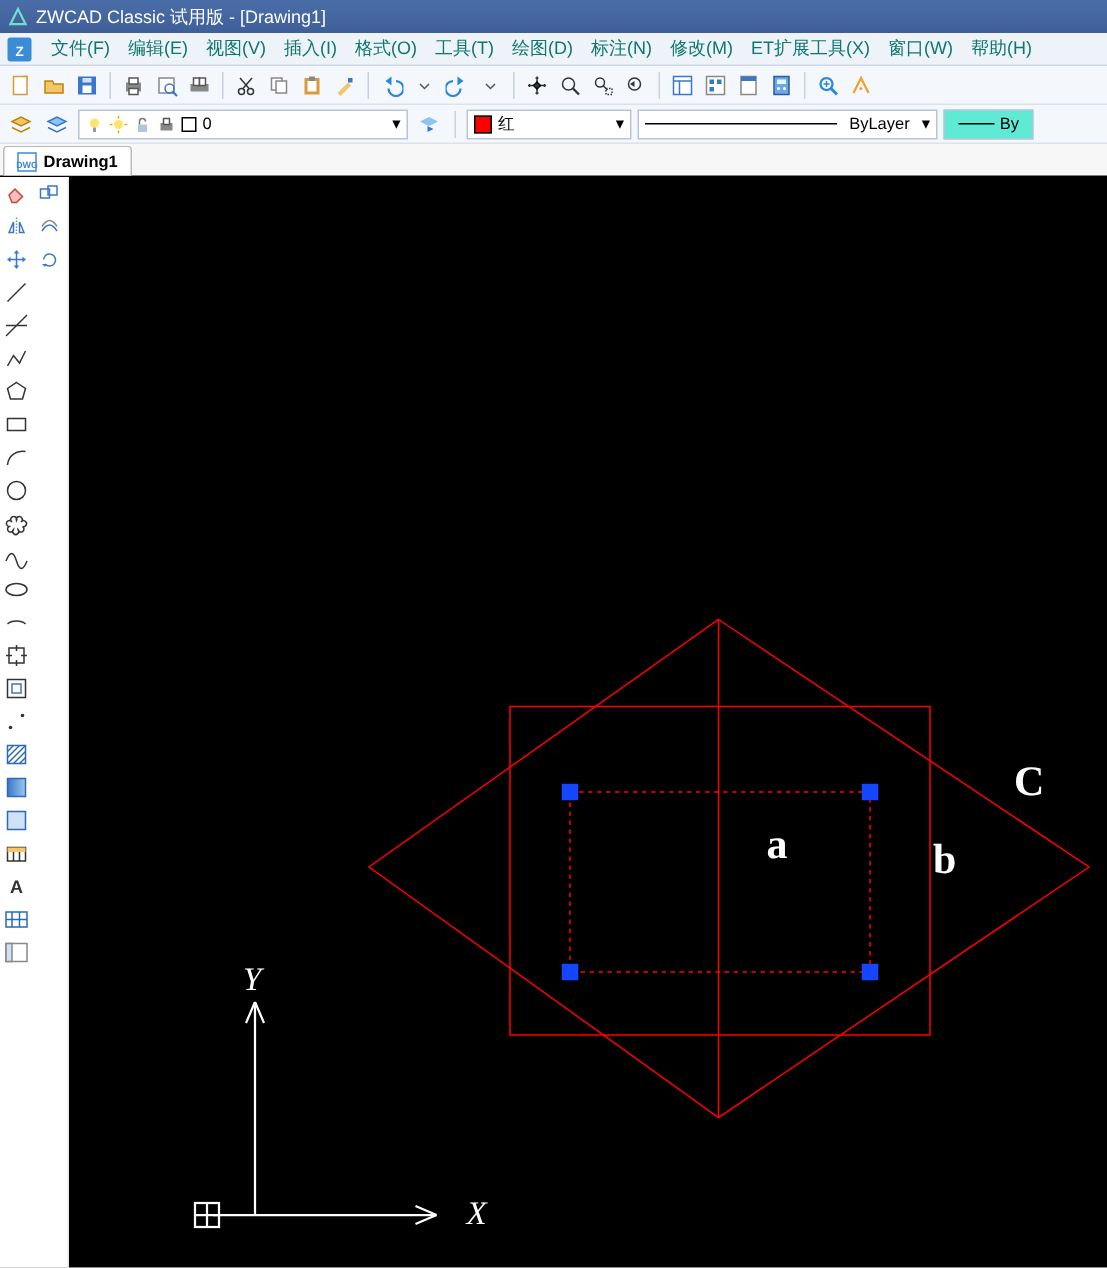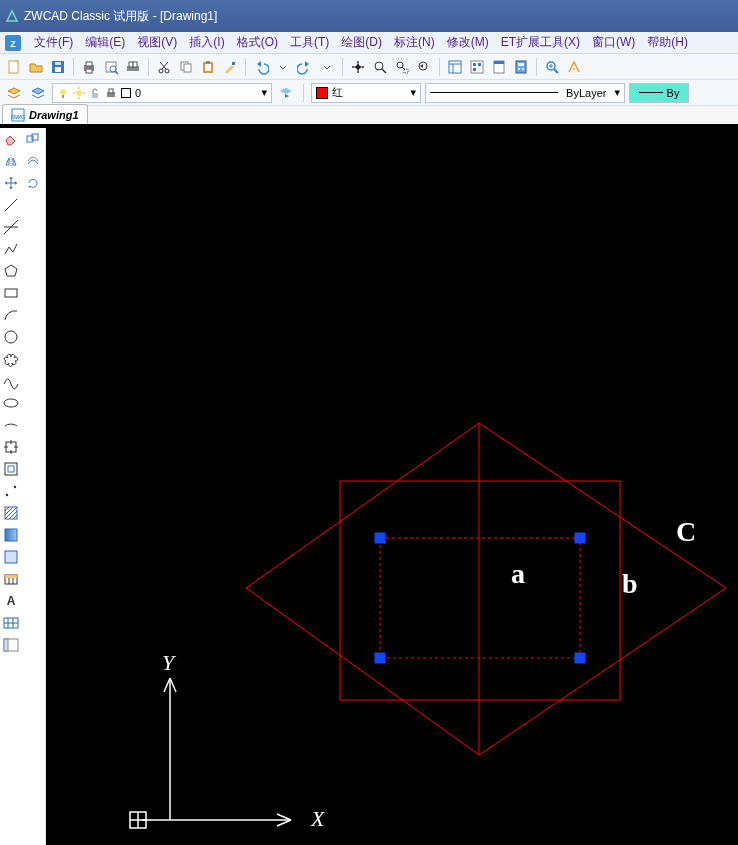--- a/index.html
+++ b/index.html
@@ -1,36 +1,36 @@
 <!DOCTYPE html>
 <html><head>
 <meta charset="utf-8">
 <style>
   * { box-sizing: border-box; margin: 0; padding: 0; }
   html, body { width: 738px; height: 845px; font-family: "Microsoft YaHei", "SimSun", Arial, sans-serif; font-size: 12px; overflow: hidden; background:#fff; }
   
   .titlebar {
-    height: 32px;
+    height: 22px;
     background: linear-gradient(#4a6ea9, #3f5e98);
     color: #fff;
     display: flex; align-items: center;
     padding: 0 4px;
   }
   .titlebar .logo { width: 16px; height: 16px; margin-right: 4px; display:flex; align-items:center; justify-content:center;}
   .titlebar .title { font-size: 12px; }
   
   .menubar {
     height: 22px;
     background: #eef3fa;
     display: flex; align-items: center;
     padding: 0 4px;
     border-bottom: 1px solid #cfd8e6;
   }
   .menubar .menu-logo { width:18px; height:18px; margin-right:6px; }
-  .menubar .menuitem { padding: 2px 6px; color:#4c1d95; cursor: default; }
+  .menubar .menuitem { padding: 2px 6px; color:#0f766e; cursor: default; }
   
   .toolbar {
     height: 26px;
     background: #f4f7fc;
     display: flex; align-items: center;
     padding: 0 4px;
     border-bottom: 1px solid #dbe2ee;
     gap: 2px;
   }
   .tool-btn { width: 20px; height: 20px; display:flex; align-items:center; justify-content:center; cursor:pointer; border-radius:2px; }
@@ -52,22 +52,21 @@
   .ltype-combo .line { flex:1; height:0; border-top:1px solid #000; }
   .by-combo { display:flex; align-items:center; border:1px solid #b7c3d8; background:#5eead4; height:20px; padding:0 4px; gap:4px; width:60px; font-size:11px; justify-content:center; position:relative;}
   .by-combo .line { width:24px; height:0; border-top:1px solid #000; }
   .swatch { width:12px; height:12px; background:#f00; border:1px solid #000;}
   
   .doctabs {
     height: 22px;
     background:#f7f7f7;
     display:flex; align-items:flex-end;
     padding:0 2px;
-    border-bottom:4px solid #000000;
-    font-style:italic;
+    border-bottom:1px solid #000000;
   }
   .doctab {
     height: 20px; display:flex; align-items:center; gap:4px;
     background:#fff; border:1px solid #bbb; border-bottom:none;
     border-radius:3px 3px 0 0; padding:0 8px; font-size:11px;
     margin-right:2px;
   }
   .doctab.active { font-weight:bold; }
   .doctab .dwg-icon { width:14px; height:14px; }
   

